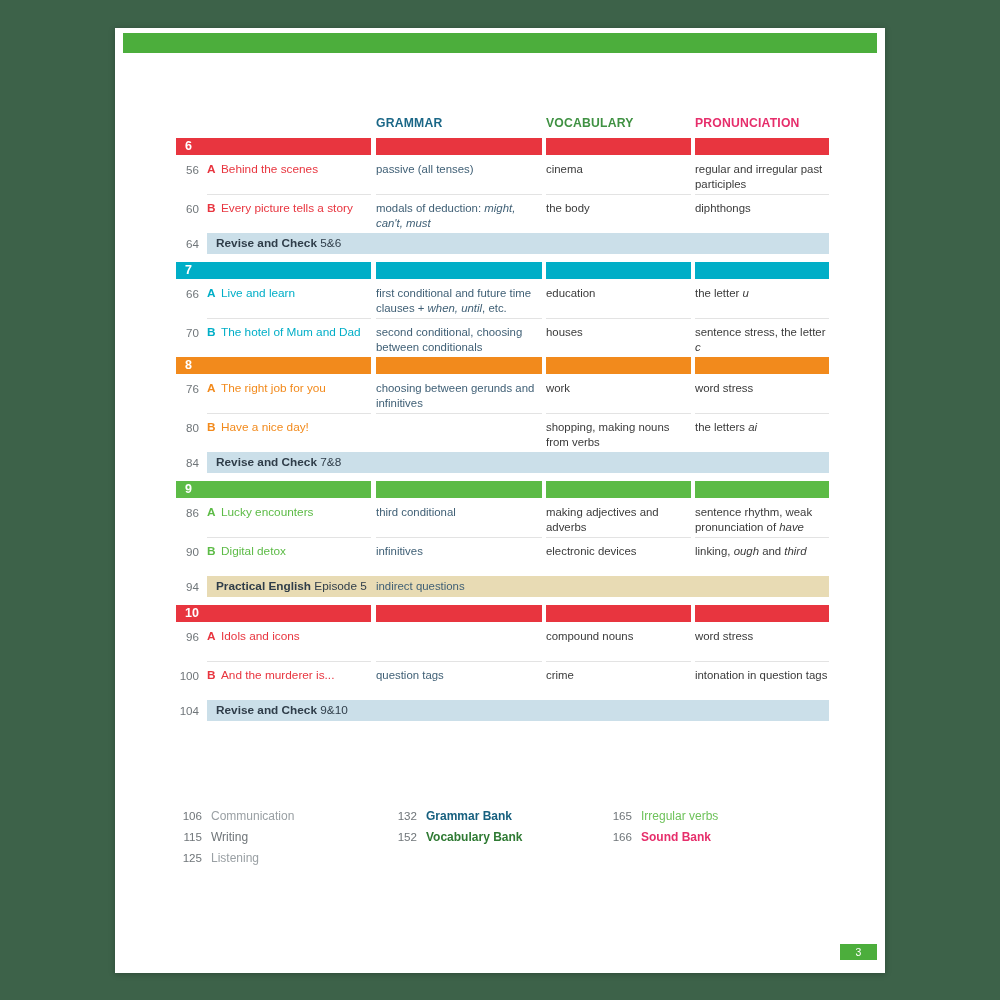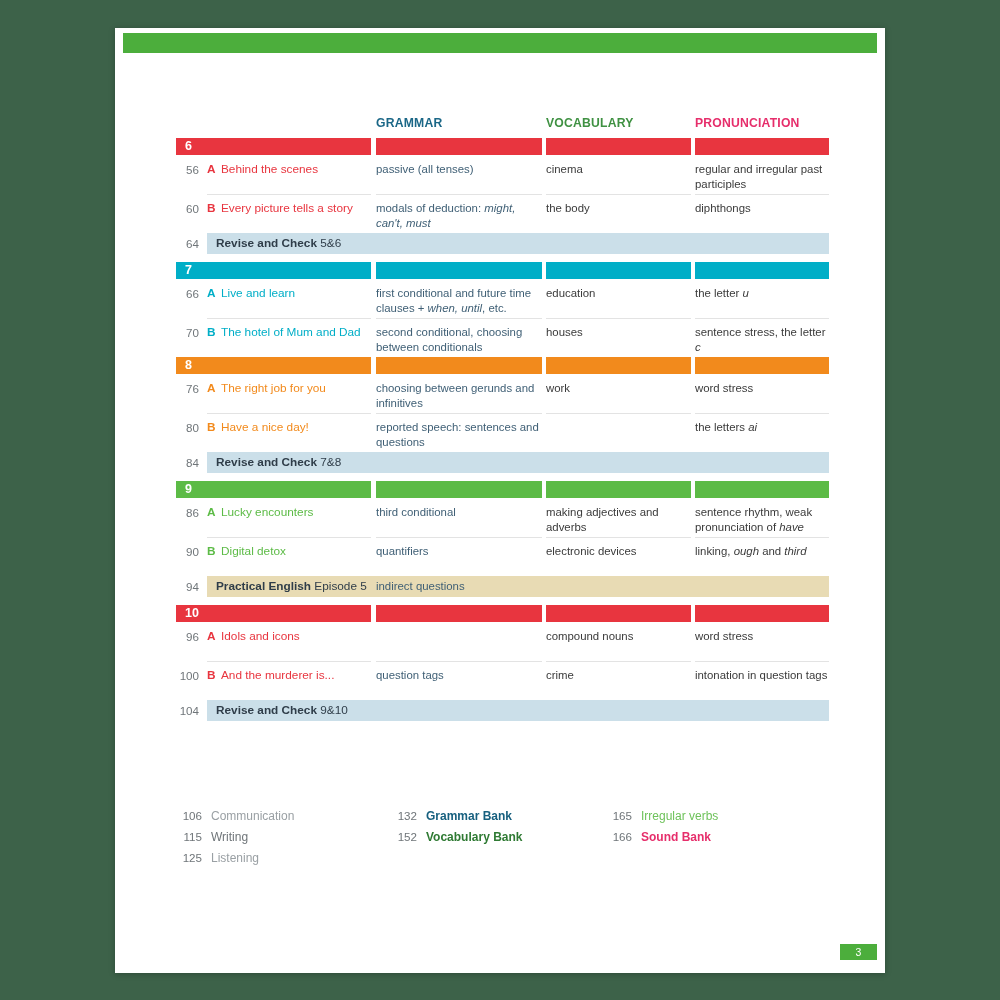--- a/index.html
+++ b/index.html
@@ -269,21 +269,21 @@
             <div class="cell c4">word stress</div>
           </div>
           <div class="lessonrow sep">
             <div class="cellsep s1"></div>
             <div class="cellsep s2"></div>
             <div class="cellsep s3"></div>
             <div class="cellsep s4"></div>
             <div class="pgnum">80</div>
             <div class="lessonletter" style="color:#f28a1c">B</div>
             <div class="lessontitle" style="color:#f28a1c">Have a nice day!</div>
-            <div class="cell c2">reported speech: sentences and questions</div>
+            <div class="cell c3">shopping, making nouns from verbs</div>
             <div class="cell c4">the letters <i>ai</i></div>
           </div>
           <div class="striprow">
             <div class="strip revise"></div>
             <div class="strip-pgnum">84</div>
             <div class="strip-label"><b>Revise and Check</b> <span class="thin">7&amp;8</span></div>
           </div>
         </div>
         <div class="unit">
           <div class="bandrow">
@@ -302,21 +302,21 @@
             <div class="cell c4">sentence rhythm, weak pronunciation of <i>have</i></div>
           </div>
           <div class="lessonrow sep">
             <div class="cellsep s1"></div>
             <div class="cellsep s2"></div>
             <div class="cellsep s3"></div>
             <div class="cellsep s4"></div>
             <div class="pgnum">90</div>
             <div class="lessonletter" style="color:#5cbb46">B</div>
             <div class="lessontitle" style="color:#5cbb46">Digital detox</div>
-            <div class="cell c2">quantifiers</div>
+            <div class="cell c2">infinitives</div>
             <div class="cell c3">electronic devices</div>
             <div class="cell c4">linking, <i>ough</i> and <i>third</i></div>
           </div>
           <div class="striprow">
             <div class="strip practical"></div>
             <div class="strip-pgnum">94</div>
             <div class="strip-label"><b>Practical English</b> <span class="thin">Episode 5</span></div>
             <div class="strip-extra">indirect questions</div>
           </div>
         </div>

